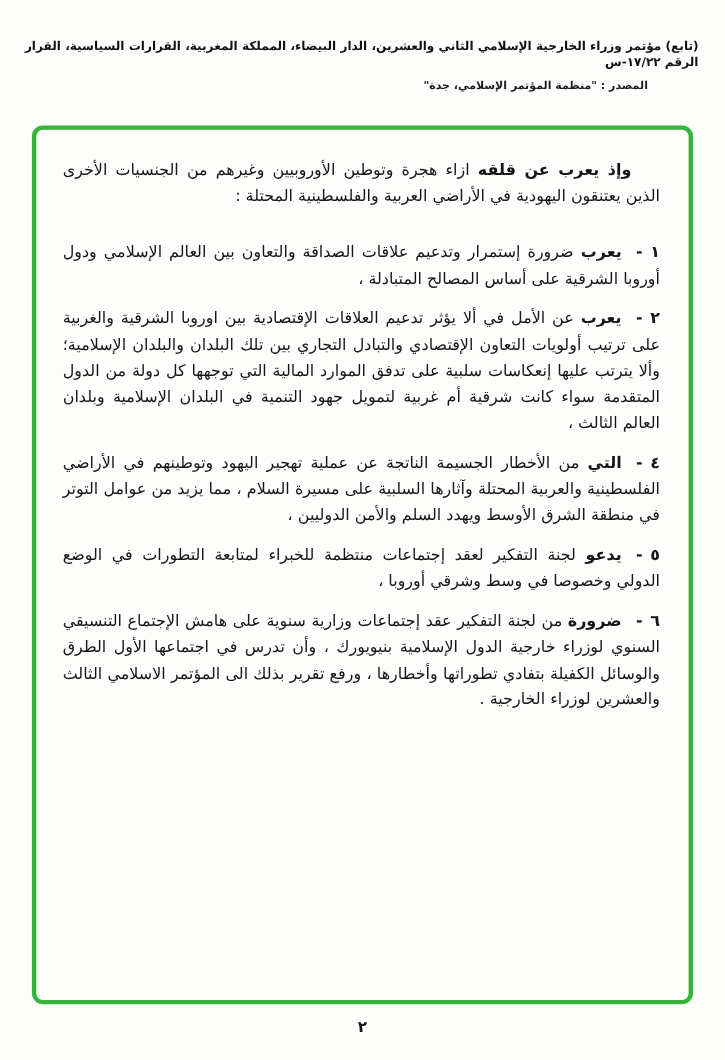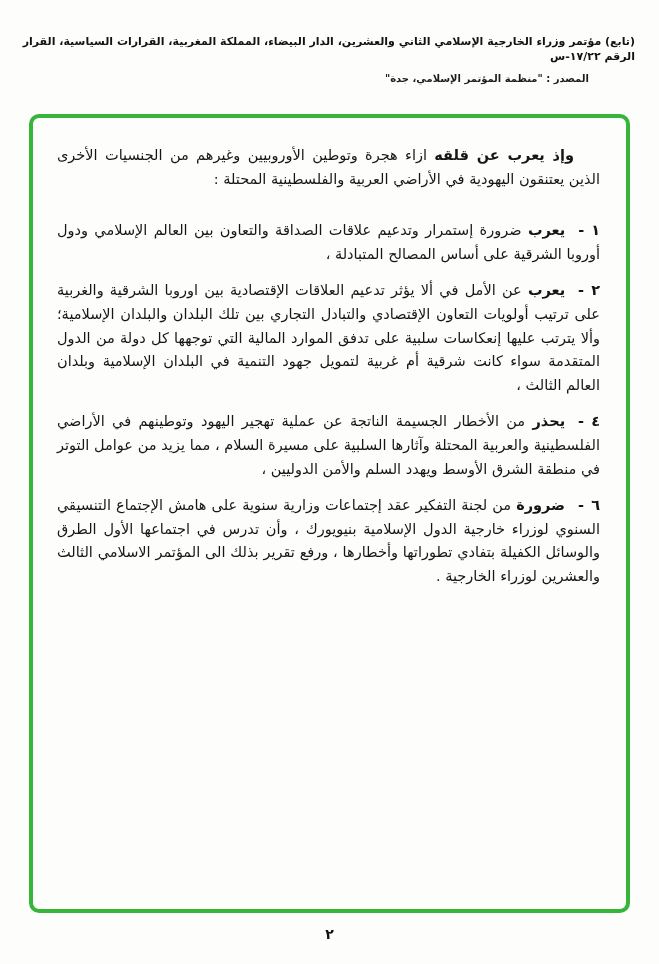--- a/index.html
+++ b/index.html
@@ -88,23 +88,25 @@
     <p class="intro"><span class="lead">وإذ يعرب عن قلقه</span>
       <span>ازاء هجرة وتوطين الأوروبيين وغيرهم من  الجنسيات الأخرى الذين يعتنقون اليهودية في الأراضي العربية والفلسطينية المحتلة :</span></p>
 
     <p class="res-item"><span class="num">١</span><span class="dash">-</span><span class="lead">يعرب</span>
       <span>ضرورة إستمرار وتدعيم علاقات الصداقة والتعاون  بين العالم الإسلامي ودول أوروبا الشرقية على أساس المصالح المتبادلة ،</span></p>
 
     <p class="res-item"><span class="num">٢</span><span class="dash">-</span><span class="lead">يعرب</span>
       <span>عن الأمل في ألا يؤثر تدعيم العلاقات الإقتصادية بين اوروبا الشرقية والغربية على ترتيب أولويات التعاون الإقتصادي والتبادل التجاري بين تلك البلدان والبلدان الإسلامية؛ وألا يترتب عليها إنعكاسات سلبية على تدفق الموارد المالية التي توجهها كل دولة من الدول المتقدمة سواء كانت شرقية أم غربية لتمويل جهود التنمية في البلدان الإسلامية وبلدان العالم الثالث ،</span></p>
 
 
-    <p class="res-item"><span class="num">٤</span><span class="dash">-</span><span class="lead">يحذر</span>
+    <p class="res-item"><span class="num">٤</span><span class="dash">-</span><span class="lead">التي</span>
       <span>من الأخطار الجسيمة الناتجة عن عملية تهجير اليهود وتوطينهم في الأراضي الفلسطينية والعربية المحتلة وآثارها السلبية على مسيرة السلام ، مما يزيد من عوامل التوتر في منطقة الشرق الأوسط ويهدد السلم والأمن الدوليين ،</span></p>
 
+    <p class="res-item"><span class="num">٥</span><span class="dash">-</span><span class="lead">يدعو</span>
+      <span>لجنة التفكير لعقد إجتماعات منتظمة للخبراء لمتابعة التطورات في الوضع الدولي وخصوصا في وسط وشرقي أوروبا ،</span></p>
 
     <p class="res-item"><span class="num">٦</span><span class="dash">-</span><span class="lead">ضرورة</span>
       <span>من لجنة التفكير عقد إجتماعات وزارية سنوية على هامش الإجتماع التنسيقي السنوي لوزراء خارجية الدول الإسلامية بنيويورك ، وأن تدرس في اجتماعها الأول الطرق والوسائل الكفيلة بتفادي تطوراتها وأخطارها ، ورفع تقرير بذلك الى المؤتمر الاسلامي الثالث والعشرين لوزراء الخارجية .</span></p>
 
   </div>
 
   <div class="page-number">٢</div>
 
 </div>
 

